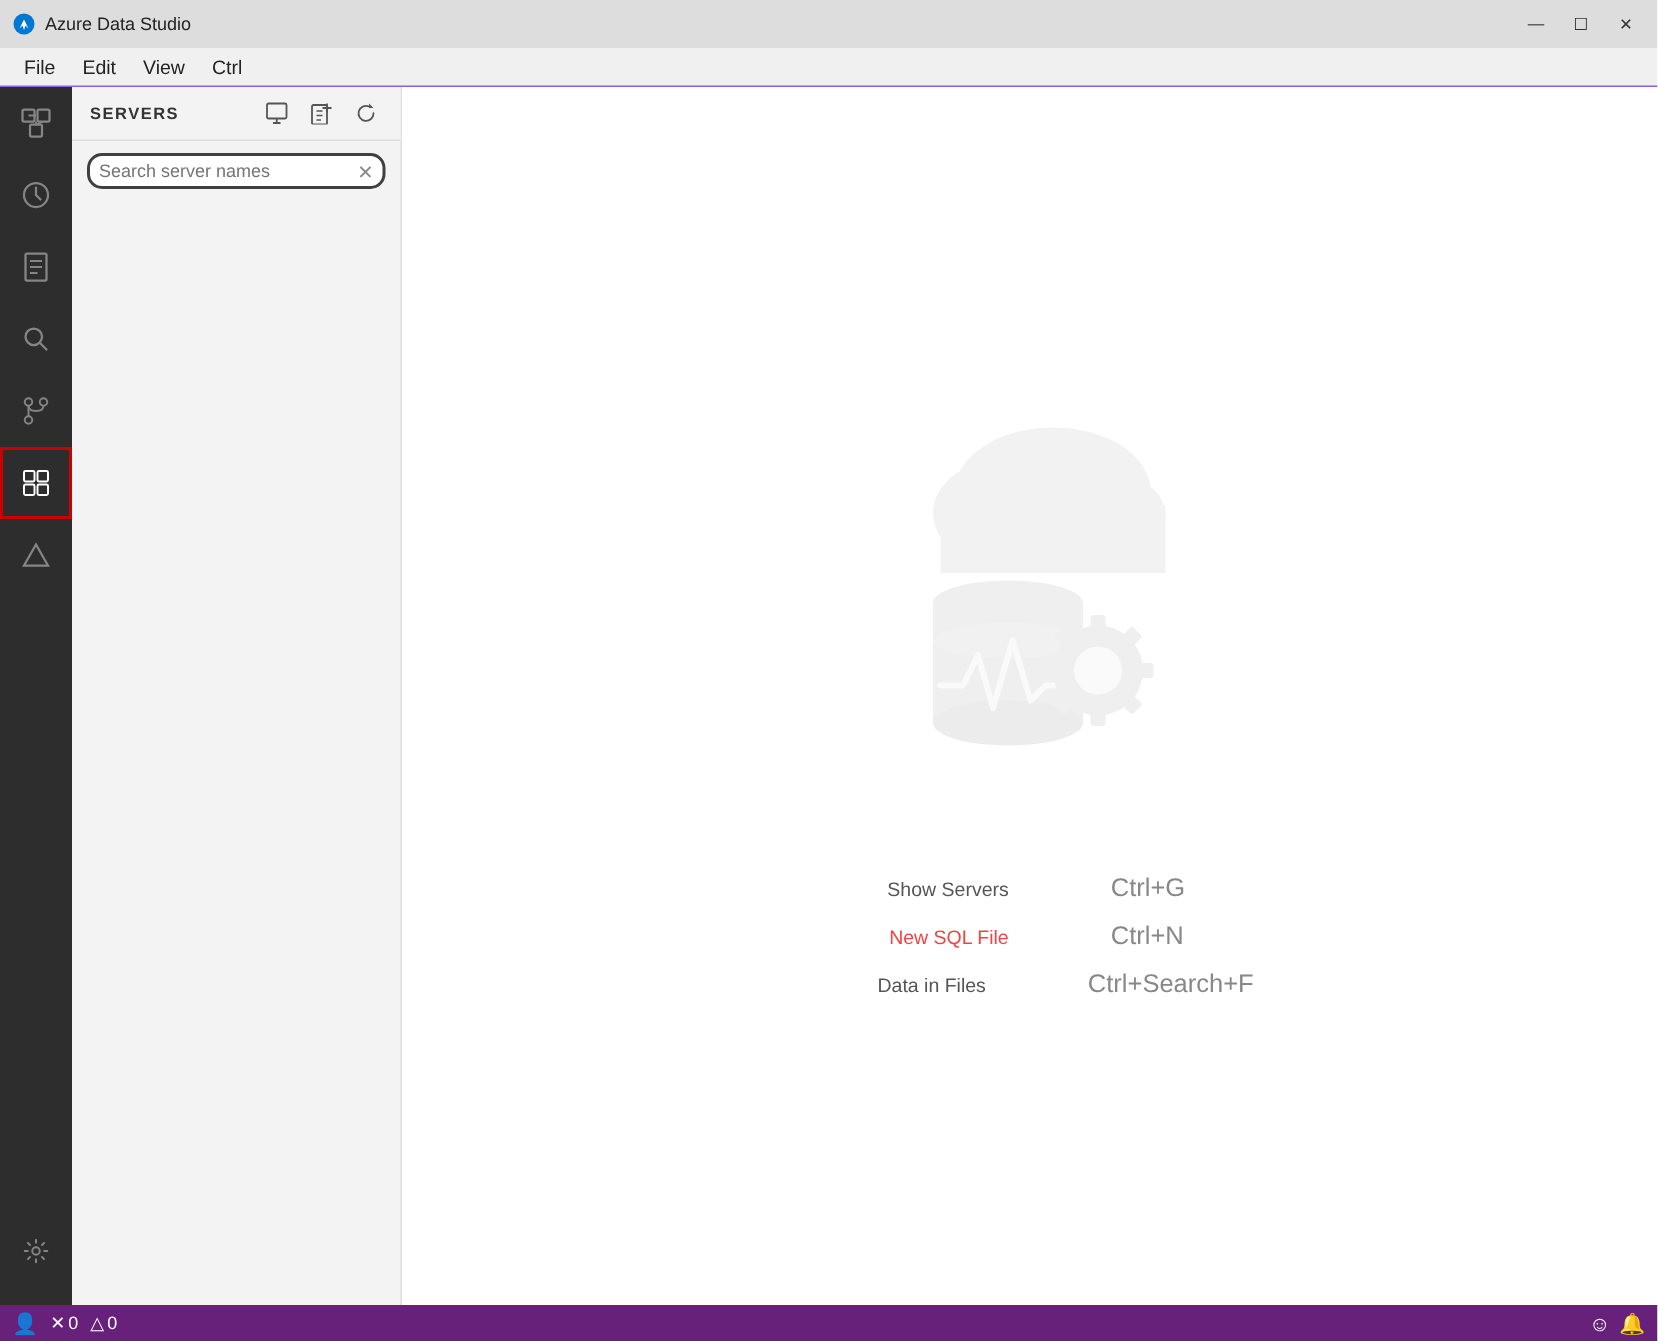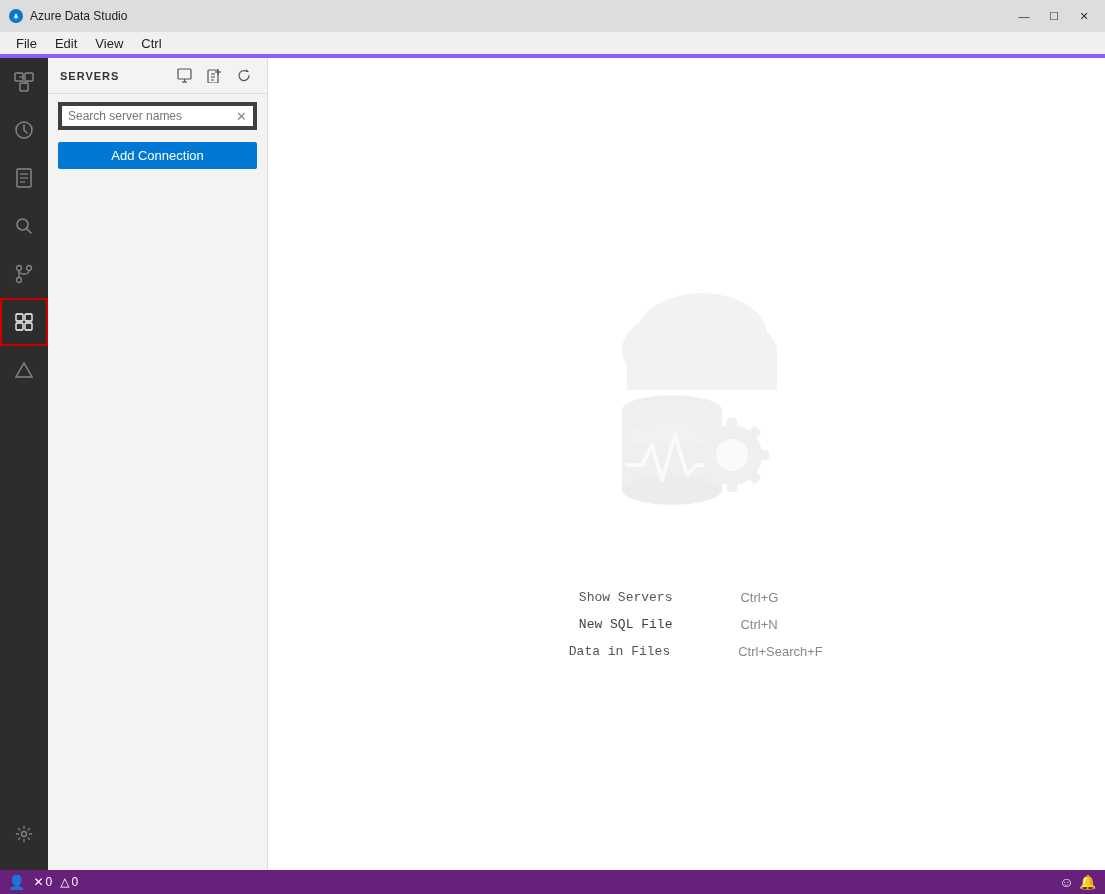--- a/index.html
+++ b/index.html
@@ -57,21 +57,21 @@
 
     
     .menu-bar {
       height: 26px;
       background: #f0f0f0;
       display: flex;
       align-items: center;
       padding: 0 8px;
       gap: 2px;
       flex-shrink: 0;
-      border-bottom: 4px solid #8b5cf6;
+      border-bottom: 1px solid #8b5cf6;
     }
     .menu-item {
       padding: 2px 8px;
       font-size: 13px;
       color: #222;
       cursor: pointer;
       border-radius: 2px;
     }
 
     
@@ -159,22 +159,22 @@
       border-radius: 3px;
     }
     .sidebar-search {
       padding: 8px 10px;
       flex-shrink: 0;
     }
     .search-box {
       display: flex;
       align-items: center;
       background: #fff;
-      border: 4px solid #404040;
-      border-radius: 0;
+      border: 2px solid #404040;
+      border-radius: 10px;
       padding: 3px 6px;
       gap: 0;
     }
     .search-input {
       flex: 1;
       border: none;
       outline: none;
       font-size: 12px;
       background: transparent;
       color: #333;
@@ -236,24 +236,23 @@
     .shortcut-row {
       display: flex;
       align-items: center;
       gap: 20px;
     }
     .shortcut-label {
       font-size: 13px;
       color: #555;
       text-align: right;
       min-width: 120px;
-      font-family: Liberation Mono, monospace;
     }
     .shortcut-key {
-      font-size: 13px;
+      font-size: 17px;
       color: #555;
       min-width: 80px;
       margin-left: 48px;
     }
 
     
     .status-bar {
       height: 24px;
       background: #68217a;
       display: flex;
@@ -399,23 +398,20 @@
       </div>
     </div>
 
     <div class="sidebar-search">
       <div class="search-box">
         <input class="search-input" type="text" placeholder="Search server names" style="">
         <span class="search-clear">✕</span>
       </div>
     </div>
 
-    <div class="sidebar-add-btn">
-      <button class="add-connection-btn">Add Connection</button>
-    </div>
   </div>
 
   <div class="main-content">
 
     <div class="center-illustration">
       <svg width="300" height="270" viewBox="0 0 300 270" class="illustration-svg">
 
         <ellipse cx="165" cy="55" rx="65" ry="42" fill="#bbb"></ellipse>
         <ellipse cx="130" cy="70" rx="45" ry="35" fill="#bbb"></ellipse>
         <ellipse cx="200" cy="72" rx="40" ry="30" fill="#bbb"></ellipse>
@@ -448,21 +444,21 @@
         </g>
       </svg>
     </div>
 
     <div class="shortcuts-list">
       <div class="shortcut-row">
         <span class="shortcut-label" style="cursor:pointer; color:#555;">Show Servers</span>
         <span class="shortcut-key" style="color:#888;">Ctrl+G</span>
       </div>
       <div class="shortcut-row">
-        <span class="shortcut-label" style="cursor:pointer; color:#404040;">New SQL File</span>
+        <span class="shortcut-label" style="cursor:pointer; color:#ef4444;">New SQL File</span>
         <span class="shortcut-key" style="color:#888;">Ctrl+N</span>
       </div>
       <div class="shortcut-row">
         <span class="shortcut-label" style="cursor:pointer; color:#555;">Data in Files</span>
         <span class="shortcut-key" style="color:#888;">Ctrl+Search+F</span>
       </div>
     </div>
   </div>
 
 </div>

